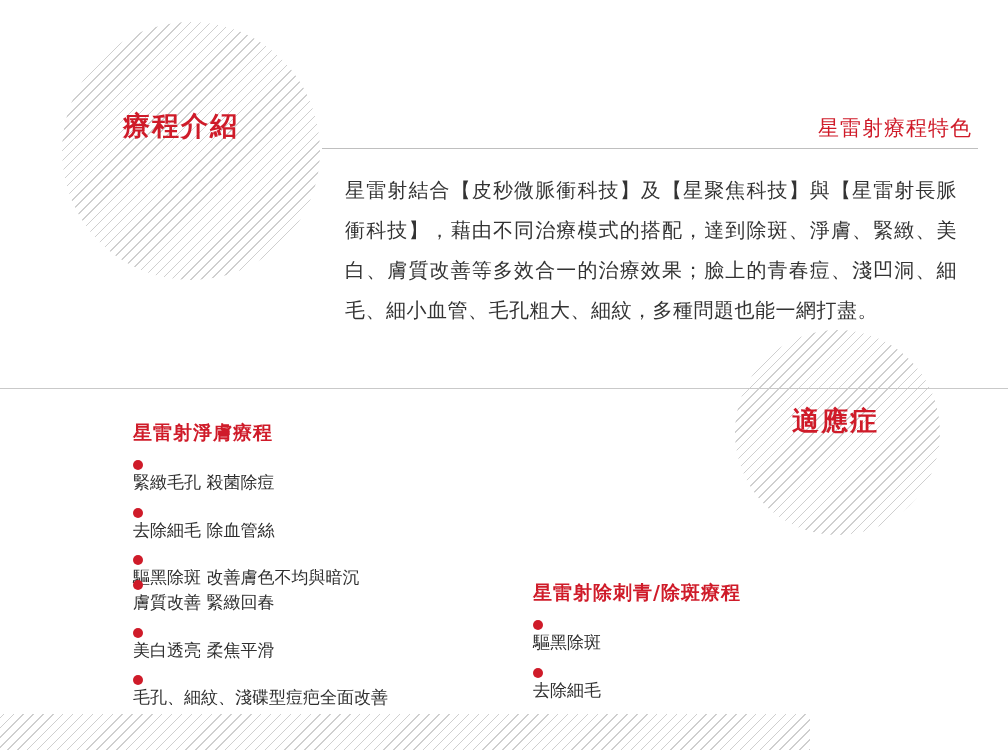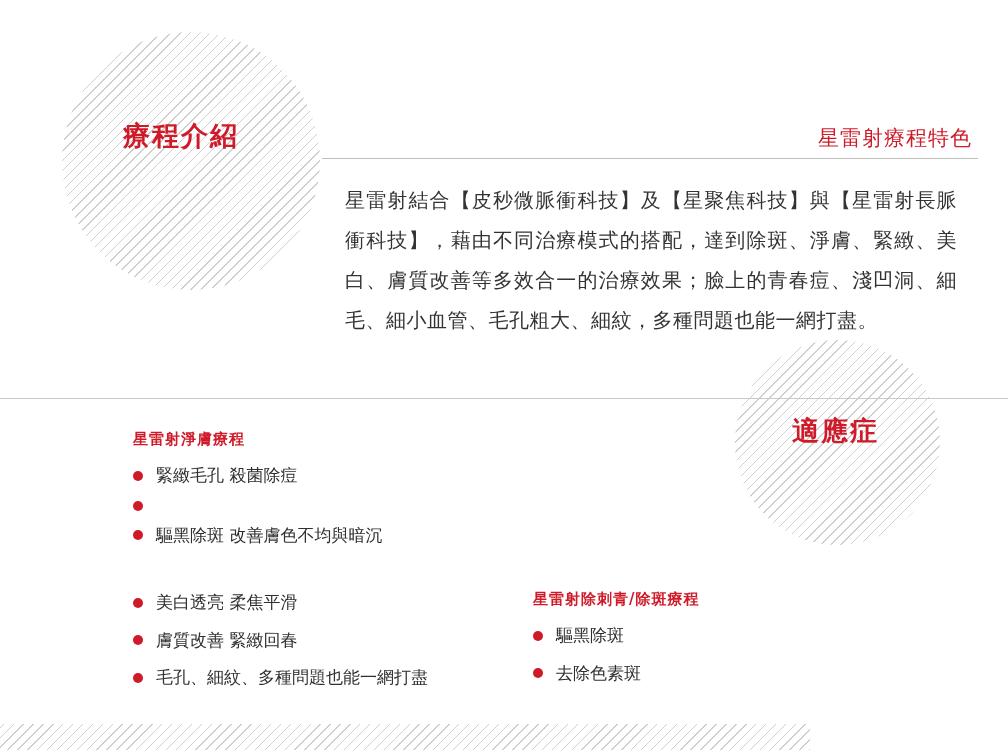--- a/index.html
+++ b/index.html
@@ -12,21 +12,20 @@
     background: #ffffff;
     font-family: "Liberation Sans", sans-serif;
     color: #2b2b2b;
     overflow: hidden;
     position: relative;
   }
 
   .page {
     position: absolute;
     inset: 0;
-    margin-top: 10px;
   }
 
   
   .hatch-circle {
     position: absolute;
     border-radius: 50%;
     background-image: repeating-linear-gradient(
       -45deg,
       #cfcfcf 0px,
       #cfcfcf 1px,
@@ -126,41 +125,42 @@
 
   
   .block {
     position: absolute;
   }
   #block-cleansing { left: 133px; top: 420px; }
   #block-focus     { left: 133px; top: 580px; }
   #block-tattoo    { left: 533px; top: 580px; }
 
   .block-title {
-    font-size: 15px;
+    font-size: 19px;
     font-weight: bold;
     color: #cf1b29;
     letter-spacing: 1px;
     margin-bottom: 14px;
     font-family: "DejaVu Sans", "Liberation Sans", sans-serif;
   }
 
   .bullet-list {
     list-style: none;
     margin: 0;
     padding: 0;
   }
   .bullet-item {
     display: flex;
-    align-items: center;
+    align-items: flex-start;
     font-size: 17px;
     line-height: 1.5;
     margin-bottom: 12px;
     color: #2f2f2f;
     font-family: "DejaVu Sans", "Liberation Sans", sans-serif;
+    flex-direction: column;
   }
   .bullet-dot {
     width: 10px;
     height: 10px;
     border-radius: 50%;
     background: #cf1b29;
     margin-right: 13px;
     flex: 0 0 auto;
   }
 </style>
@@ -187,52 +187,53 @@
 
   <div class="block" id="block-cleansing">
     <div class="block-title">星雷射淨膚療程</div>
     <ul class="bullet-list">
       <li class="bullet-item">
         <span class="bullet-dot"></span>
         <span>緊緻毛孔  殺菌除痘</span>
       </li>
       <li class="bullet-item">
         <span class="bullet-dot"></span>
+        <span>去除細毛  除血管絲</span>
       </li>
       <li class="bullet-item">
         <span class="bullet-dot"></span>
         <span>驅黑除斑  改善膚色不均與暗沉</span>
       </li>
     </ul>
   </div>
 
   <div class="block" id="block-focus">
     <ul class="bullet-list">
       <li class="bullet-item">
         <span class="bullet-dot"></span>
+        <span>膚質改善  緊緻回春</span>
+      </li>
+      <li class="bullet-item">
+        <span class="bullet-dot"></span>
         <span>美白透亮  柔焦平滑</span>
       </li>
       <li class="bullet-item">
         <span class="bullet-dot"></span>
-        <span>膚質改善  緊緻回春</span>
-      </li>
-      <li class="bullet-item">
-        <span class="bullet-dot"></span>
-        <span>毛孔、細紋、多種問題也能一網打盡</span>
+        <span>毛孔、細紋、淺碟型痘疤全面改善</span>
       </li>
     </ul>
   </div>
 
   <div class="block" id="block-tattoo">
     <div class="block-title">星雷射除刺青/除斑療程</div>
     <ul class="bullet-list">
       <li class="bullet-item">
         <span class="bullet-dot"></span>
         <span>驅黑除斑</span>
       </li>
       <li class="bullet-item">
         <span class="bullet-dot"></span>
-        <span>去除色素斑</span>
+        <span>去除細毛</span>
       </li>
     </ul>
   </div>
 
 </div>
 
 </body></html>

